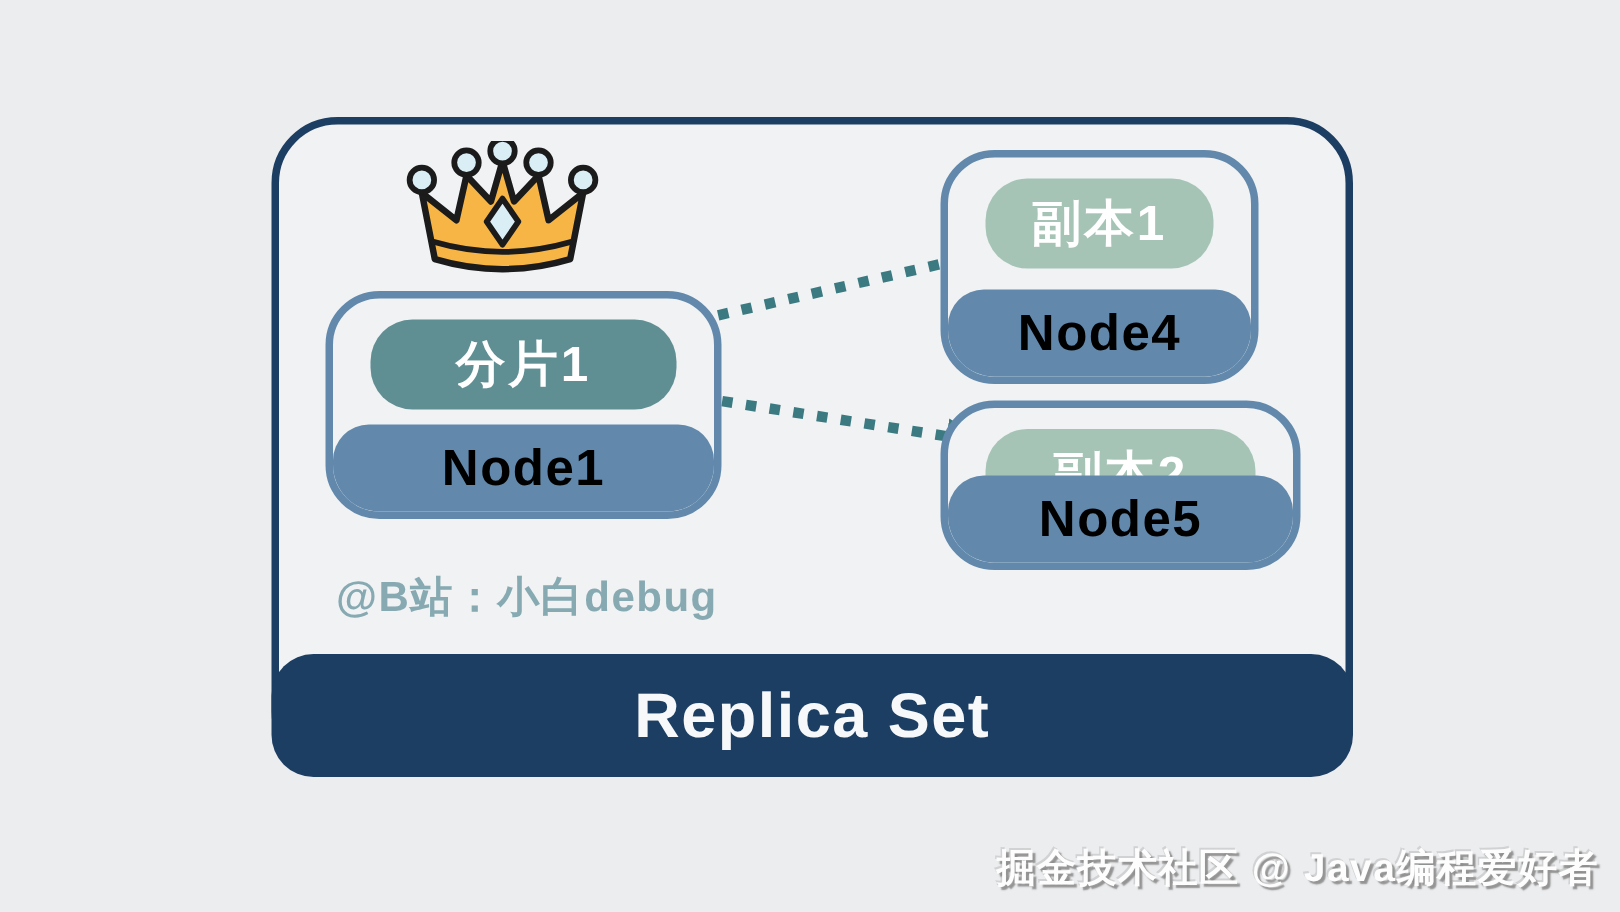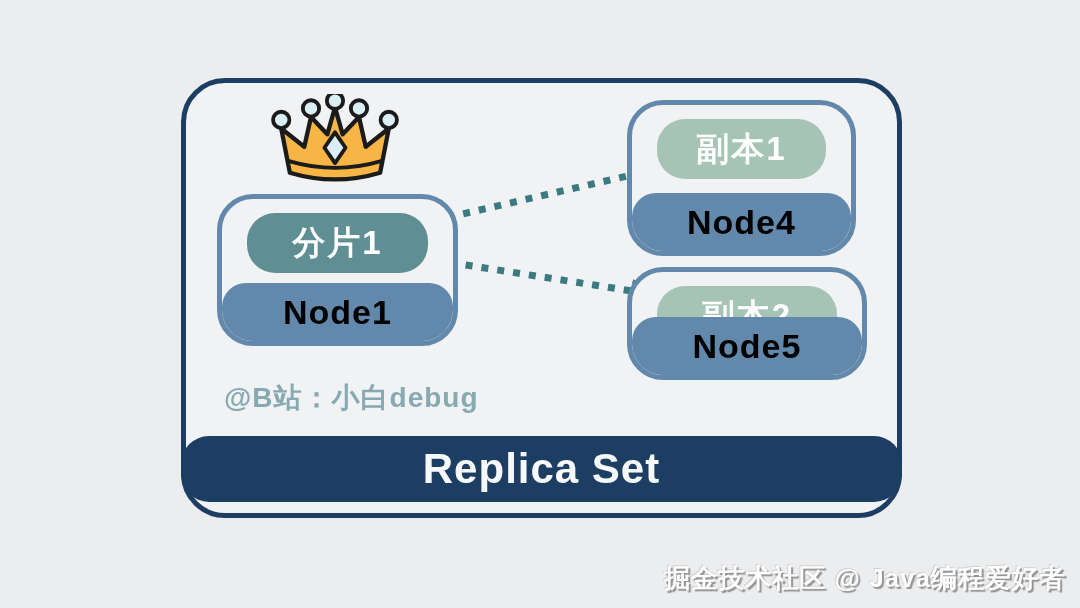--- a/index.html
+++ b/index.html
@@ -7,31 +7,31 @@
     position:relative;width:1080px;height:608px;overflow:hidden;
     background:var(--bg);
     font-family:"Liberation Sans","DejaVu Sans",sans-serif;
   }
   .outer{
     position:absolute;left:181px;top:78px;width:721px;height:440px;
     border:5px solid var(--navy);border-radius:44px;background:var(--panel);
     box-sizing:border-box;
   }
   .banner{
-    position:absolute;left:181px;top:436px;width:721px;height:66px;
+    position:absolute;left:181px;top:436px;width:721px;height:82px;
     background:var(--navy);border-radius:28px;box-sizing:border-box;
     display:flex;align-items:center;justify-content:center;
     color:#f6f8fa;font-size:42px;font-weight:bold;letter-spacing:1px;
   }
   .group{
     position:absolute;border:5px solid var(--steel);border-radius:36px;
     background:var(--panel);box-sizing:border-box;
   }
-  .group-primary{left:217px;top:194px;width:241px;height:152px;}
-  .group-r1{left:627px;top:100px;width:229px;height:156px;}
+  .group-primary{left:217px;top:194px;width:264px;height:152px;}
+  .group-r1{left:627px;top:100px;width:212px;height:156px;}
   .group-r2{left:627px;top:267px;width:240px;height:113px;}
   .inner-label{
     position:absolute;left:25px;right:25px;top:14px;height:60px;border-radius:28px;
     display:flex;align-items:center;justify-content:center;
     color:#ffffff;font-weight:bold;font-size:33px;letter-spacing:2px;
   }
   .shard{background:var(--teal);}
   .replica{background:var(--sage);}
   .node-strip{
     position:absolute;left:0;right:0;bottom:0;height:58px;

